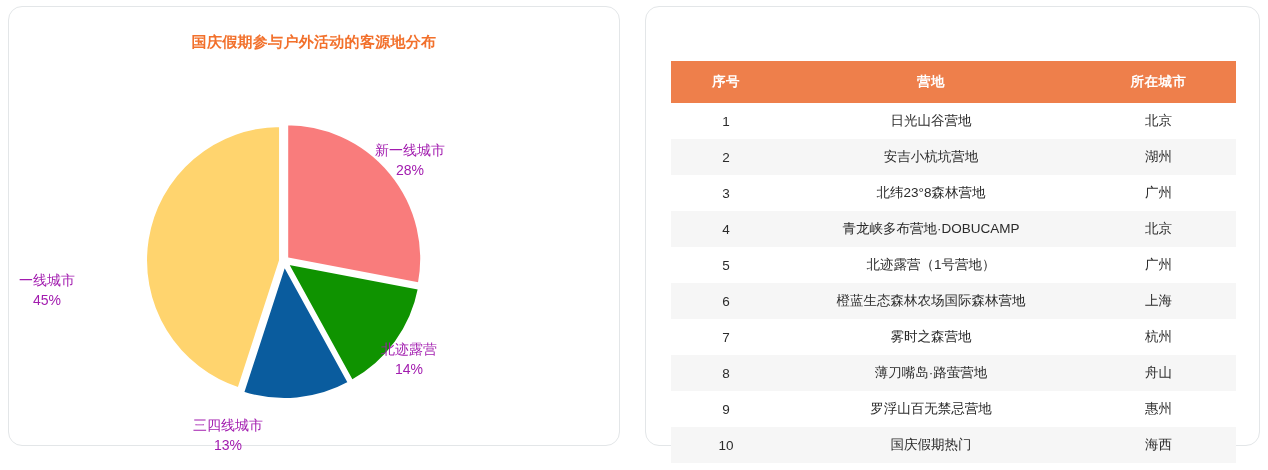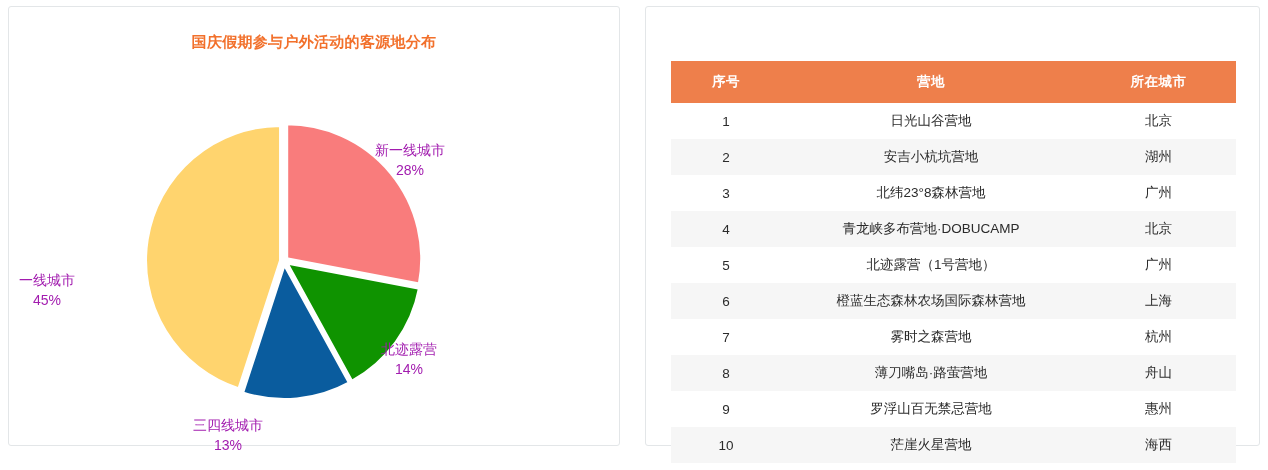--- a/index.html
+++ b/index.html
@@ -16,21 +16,21 @@
     overflow: hidden;
   }
 
   
   .panel {
     position: absolute;
     top: 6px;
     height: 440px;
     background: #ffffff;
     border: 1px solid #e3e6e8;
-    border-radius: 3px;
+    border-radius: 14px;
     box-sizing: border-box;
   }
   #panel-pie  { left: 8px;   width: 612px; }
   #panel-table{ left: 645px; width: 615px; }
 
   
   .panel-title {
     position: absolute;
     left: 0;
     right: 0;
@@ -192,20 +192,20 @@
             <td>薄刀嘴岛·路萤营地</td>
             <td>舟山</td>
           </tr>
           <tr>
             <td>9</td>
             <td>罗浮山百无禁忌营地</td>
             <td>惠州</td>
           </tr>
           <tr class="alt">
             <td>10</td>
-            <td>茫崖火星营地</td>
+            <td>国庆假期热门</td>
             <td>海西</td>
           </tr>
         </tbody>
     </table>
   </section>
 
 </div>
 
 </body></html>

